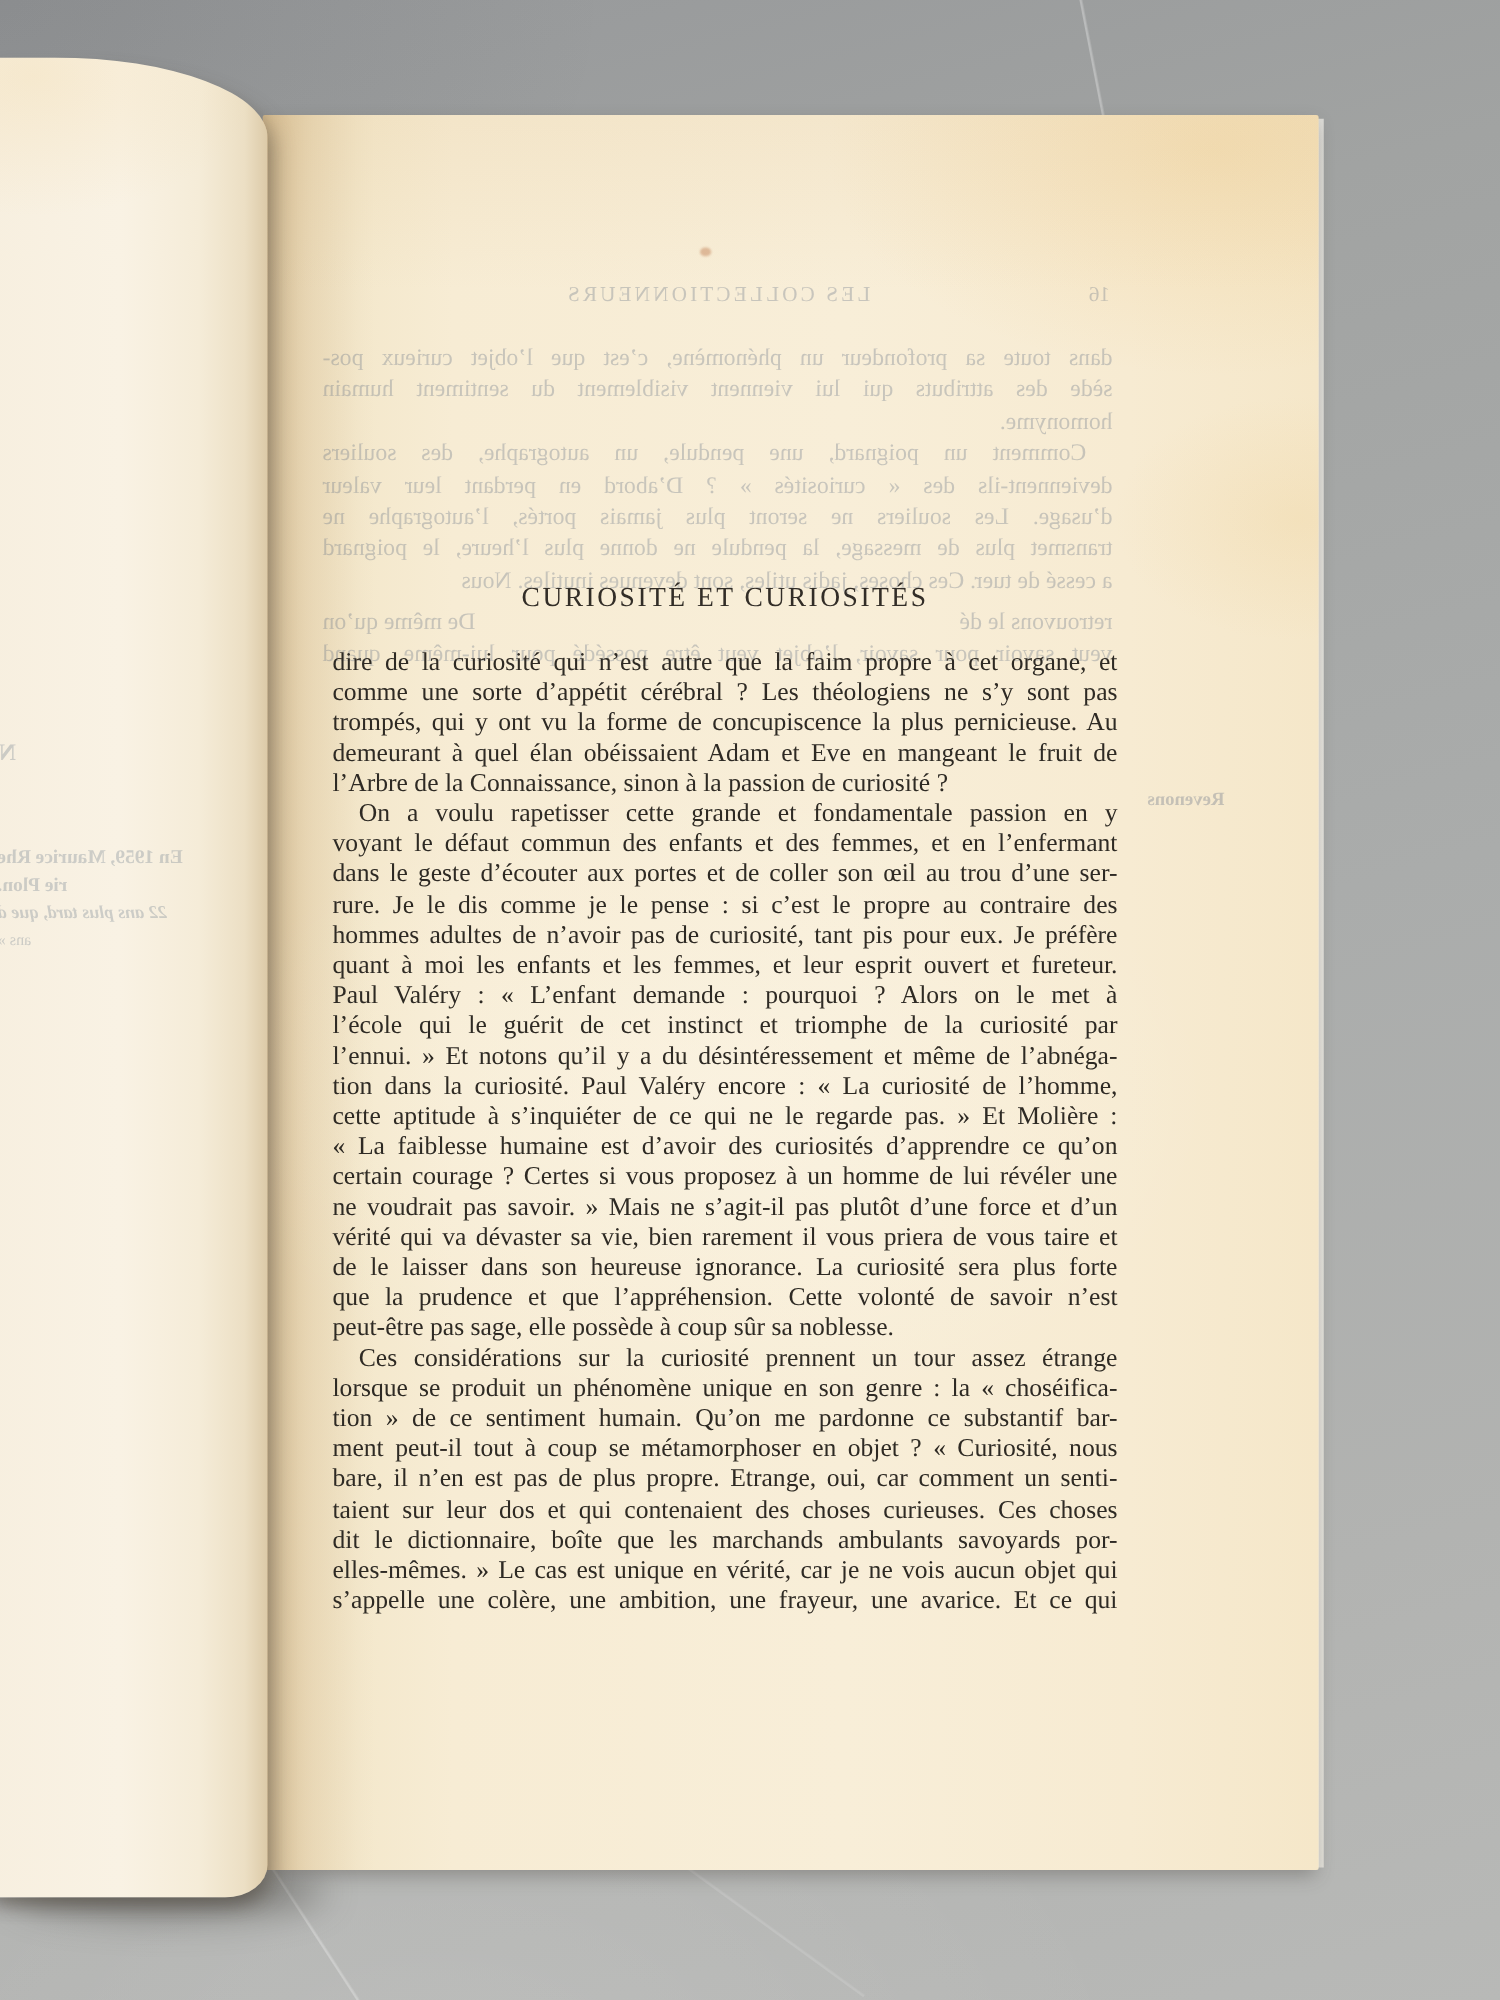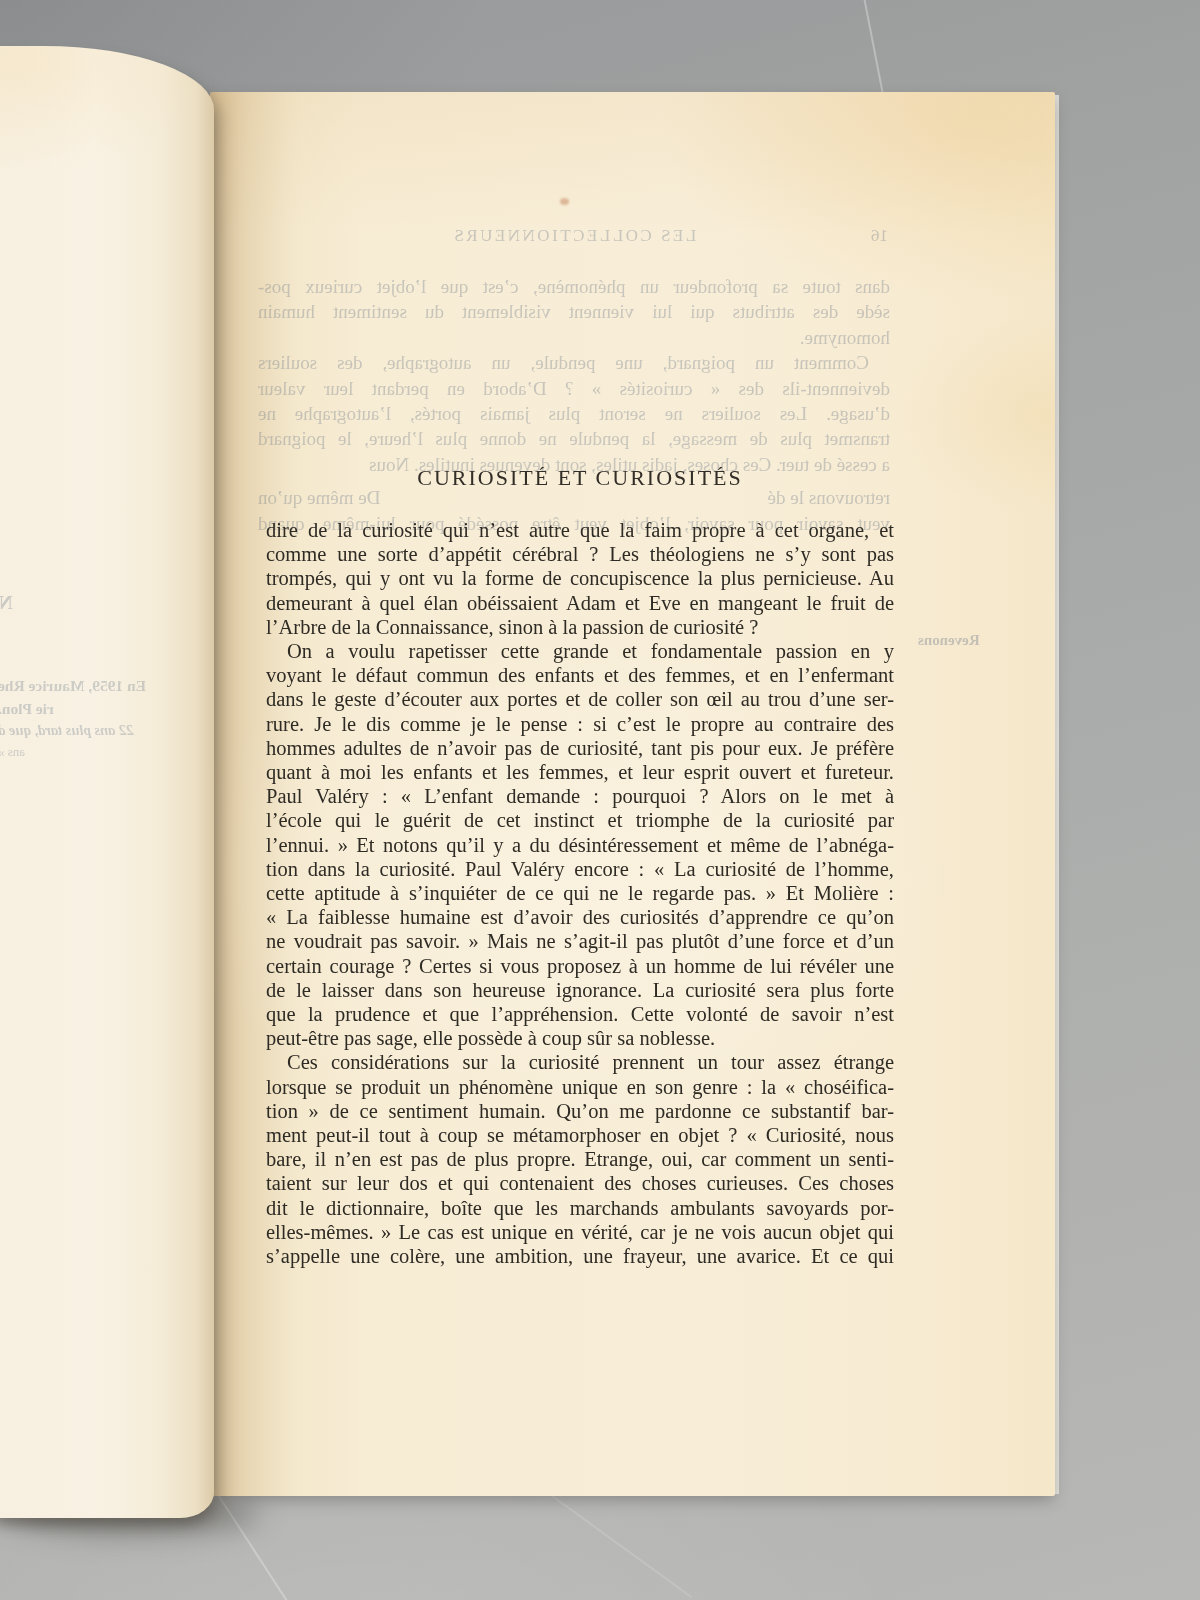--- a/index.html
+++ b/index.html
@@ -141,22 +141,23 @@
           <div class="jline">dans le geste d’écouter aux portes et de coller son œil au trou d’une ser-</div>
           <div class="jline">rure. Je le dis comme je le pense : si c’est le propre au contraire des</div>
           <div class="jline">hommes adultes de n’avoir pas de curiosité, tant pis pour eux. Je préfère</div>
           <div class="jline">quant à moi les enfants et les femmes, et leur esprit ouvert et fureteur.</div>
           <div class="jline">Paul Valéry : « L’enfant demande : pourquoi ? Alors on le met à</div>
           <div class="jline">l’école qui le guérit de cet instinct et triomphe de la curiosité par</div>
           <div class="jline">l’ennui. » Et notons qu’il y a du désintéressement et même de l’abnéga-</div>
           <div class="jline">tion dans la curiosité. Paul Valéry encore : « La curiosité de l’homme,</div>
           <div class="jline">cette aptitude à s’inquiéter de ce qui ne le regarde pas. » Et Molière :</div>
           <div class="jline">« La faiblesse humaine est d’avoir des curiosités d’apprendre ce qu’on</div>
+          <div class="jline">certain courage ? Certes si vous proposez à un homme de lui révéler une</div>
           <div class="jline">ne voudrait pas savoir. » Mais ne s’agit-il pas plutôt d’une force et d’un</div>
-          <div class="jline">certain courage ? Certes si vous proposez à un homme de lui révéler une</div>
+          <div class="jline">vérité qui va dévaster sa vie, bien rarement il vous priera de vous taire et</div>
           <div class="jline">de le laisser dans son heureuse ignorance. La curiosité sera plus forte</div>
           <div class="jline">que la prudence et que l’appréhension. Cette volonté de savoir n’est</div>
           <div class="jline lastline">peut-être pas sage, elle possède à coup sûr sa noblesse.</div>
         </div>
       <div class="para">
           <div class="jline indent">Ces considérations sur la curiosité prennent un tour assez étrange</div>
           <div class="jline">lorsque se produit un phénomène unique en son genre : la « choséifica-</div>
           <div class="jline">tion » de ce sentiment humain. Qu’on me pardonne ce substantif bar-</div>
           <div class="jline">ment peut-il tout à coup se métamorphoser en objet ? « Curiosité, nous</div>
           <div class="jline">bare, il n’en est pas de plus propre. Etrange, oui, car comment un senti-</div>

